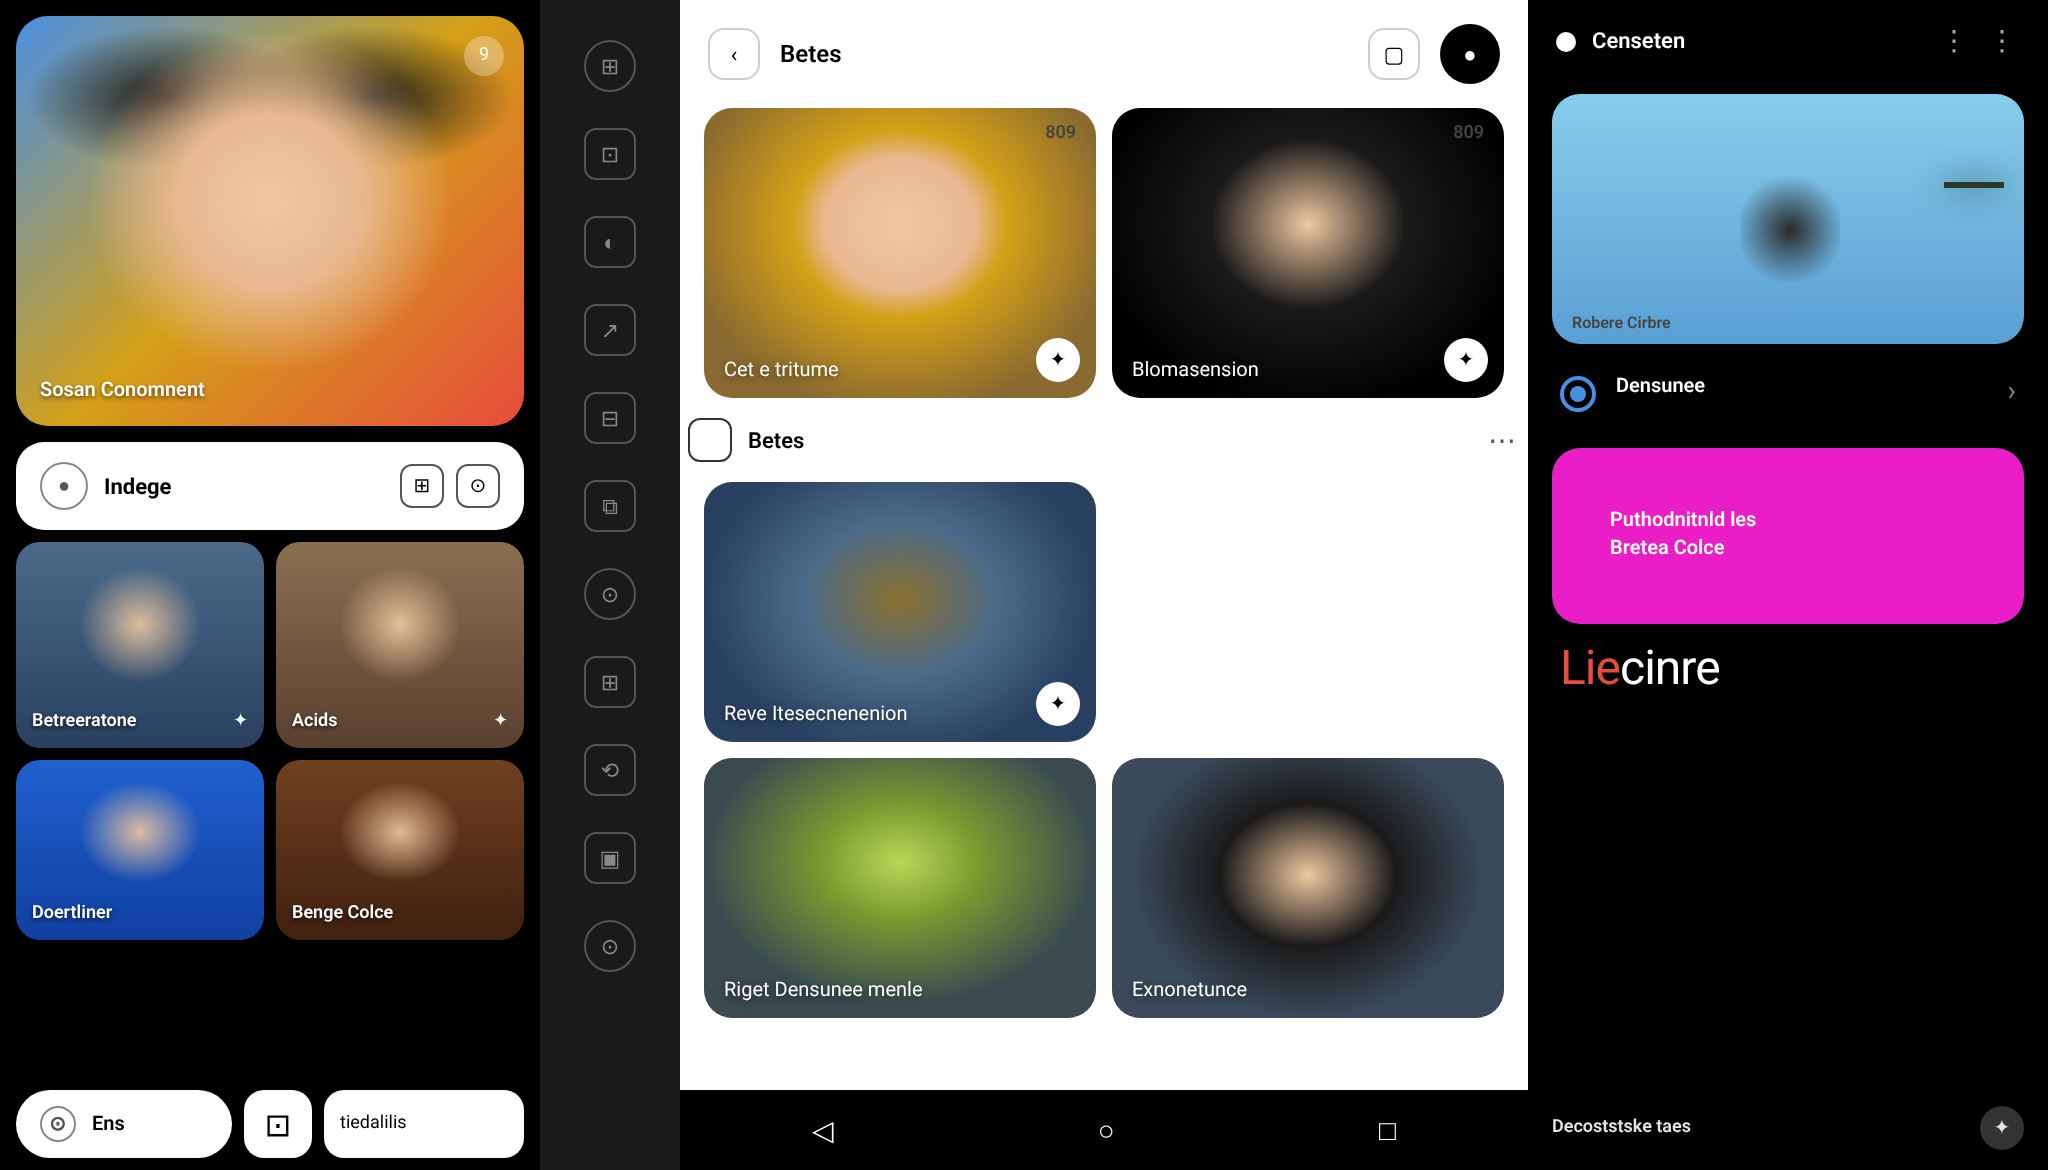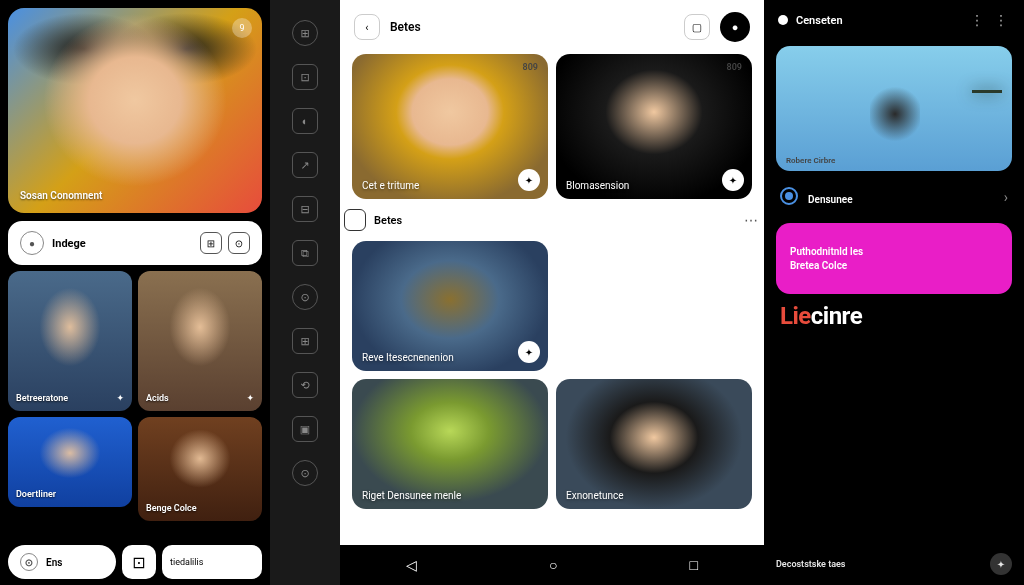--- a/index.html
+++ b/index.html
@@ -13,21 +13,21 @@
 .hero-face{position:absolute;inset:0;background:radial-gradient(ellipse 60% 70% at 50% 45%,#f0c8a0 0%,#e8b890 30%,transparent 60%),radial-gradient(ellipse 40% 25% at 30% 20%,#1a1a1a 0%,transparent 70%),radial-gradient(ellipse 40% 25% at 70% 20%,#1a1a1a 0%,transparent 70%)}
 .hero-label{position:absolute;bottom:12px;left:12px;color:#fff;font-size:10px;font-weight:600;text-shadow:0 1px 2px rgba(0,0,0,0.6)}
 .hero-badge{position:absolute;top:10px;right:10px;width:20px;height:20px;border-radius:50%;background:rgba(255,255,255,0.3);display:flex;align-items:center;justify-content:center;color:#fff;font-size:9px}
 .section-bar{background:#fff;border-radius:14px;margin:6px 8px;padding:10px 12px;display:flex;align-items:center;gap:8px}
 .section-icon{width:24px;height:24px;border:1.5px solid #888;border-radius:50%;display:flex;align-items:center;justify-content:center;font-size:10px;color:#555}
 .section-label{font-size:11px;font-weight:700;flex:1}
 .section-actions{display:flex;gap:6px}
 .sq-icon{width:22px;height:22px;border:1.5px solid #555;border-radius:6px;display:flex;align-items:center;justify-content:center;font-size:10px}
 .grid-2{display:grid;grid-template-columns:1fr 1fr;gap:6px;padding:0 8px}
 .thumb{position:relative;border-radius:12px;overflow:hidden;height:140px}
-.thumb-tall{height:140px}
+.thumb-tall{height:103px}
 .thumb-label{position:absolute;bottom:8px;left:8px;color:#fff;font-size:9px;font-weight:600;text-shadow:0 1px 2px rgba(0,0,0,0.7)}
 .thumb-tag{position:absolute;bottom:8px;right:8px;color:#fff;font-size:9px}
 .bg-a{background:linear-gradient(180deg,#4a6a8a 0%,#2a4060 100%)}
 .bg-b{background:linear-gradient(180deg,#8a7050 0%,#5a4030 100%)}
 .bg-c{background:linear-gradient(180deg,#2060d0 0%,#1040a0 100%)}
 .bg-d{background:linear-gradient(180deg,#704020 0%,#402010 100%)}
 .person{position:absolute;inset:0;background:radial-gradient(ellipse 35% 40% at 50% 40%,rgba(240,200,160,0.9) 0%,transparent 70%)}
 .rail-icon{width:26px;height:26px;border:1.5px solid #555;border-radius:6px;display:flex;align-items:center;justify-content:center;color:#888;font-size:11px;cursor:pointer}
 .rail-icon.circ{border-radius:50%}
 .c3-head{display:flex;align-items:center;padding:12px 14px;gap:10px}
@@ -46,29 +46,29 @@
 .dots{font-size:14px;letter-spacing:2px;color:#555}
 .bottom-nav{position:absolute;bottom:6px;left:8px;right:8px;display:flex;gap:6px}
 .nav-pill{flex:1;height:34px;background:#fff;border-radius:18px;display:flex;align-items:center;padding:0 12px;gap:8px;font-size:10px;font-weight:600}
 .nav-sq{width:34px;height:34px;background:#fff;border-radius:10px;display:flex;align-items:center;justify-content:center}
 .nav-bar-center{position:absolute;bottom:0;left:0;right:0;height:40px;background:#000;display:flex;align-items:center;justify-content:space-around;color:#fff}
 .nav-ic{font-size:14px;cursor:pointer}
 .c4-head{display:flex;align-items:center;padding:12px 14px;gap:8px;color:#fff}
 .c4-title{font-size:11px;font-weight:600;flex:1}
 .tall-card{margin:6px 12px;border-radius:14px;height:125px;background:linear-gradient(180deg,#87ceeb 0%,#5a9fd4 100%);position:relative;overflow:hidden}
 .palm{position:absolute;right:10px;top:20px;width:30px;height:60px;background:linear-gradient(180deg,transparent 40%,#2a3a2a 40%,#2a3a2a 45%,transparent 45%);filter:drop-shadow(0 0 8px #1a2a1a)}
-.list-row{display:flex;align-items:flex-end;padding:10px 16px;gap:10px;color:#fff}
+.list-row{display:flex;align-items:flex-start;padding:10px 16px;gap:10px;color:#fff}
 .list-bullet{width:18px;height:18px;border-radius:50%;border:2px solid #666;display:flex;align-items:center;justify-content:center}
 .list-bullet.active{border-color:#4a90e2}
 .list-bullet.active::after{content:'';width:8px;height:8px;border-radius:50%;background:#4a90e2}
 .list-text{font-size:10px;font-weight:600;flex:1}
 .chev{font-size:14px;color:#888}
-.pink-card{margin:8px 12px;border-radius:14px;height:71px;background:#e91ec7;padding:14px;display:flex;flex-direction:column;justify-content:center}
+.pink-card{margin:8px 12px;border-radius:14px;height:88px;background:#e91ec7;padding:29px;display:flex;flex-direction:column;justify-content:center}
 .pink-text{color:#fff;font-size:10px;font-weight:600;line-height:1.4}
-.brand{margin:4px 16px;font-size:24px;font-weight:700;color:#fff;letter-spacing:-0.5px}
+.brand{margin:4px 16px;font-size:24px;font-weight:400;color:#fff;letter-spacing:-0.5px}
 .brand span{color:#e74c3c}
 .c4-foot{position:absolute;bottom:10px;left:12px;right:12px;display:flex;align-items:center;gap:8px;color:#e5e5e5}
 .foot-text{font-size:9px;font-weight:600;flex:1}
 .bg-port1{background:radial-gradient(ellipse 55% 65% at 50% 40%,#f0c8a0 0%,#e8b890 35%,#d4a017 50%,#8a6a30 100%)}
 .bg-port2{background:radial-gradient(ellipse 55% 65% at 50% 40%,#f0c8a0 0%,#1a1a1a 45%,#000 100%)}
 .bg-port3{background:linear-gradient(180deg,#87ceeb 0%,#5a9fd4 60%,#2a5080 100%)}
 .bg-port4{background:radial-gradient(ellipse 50% 60% at 50% 45%,#8a7030 0%,#4a6a8a 50%,#2a4060 100%)}
 .bg-port5{background:radial-gradient(ellipse 50% 55% at 50% 40%,#b8d858 0%,#7a9a30 40%,#3a4a50 100%)}
 .bg-port6{background:radial-gradient(ellipse 45% 55% at 50% 45%,#f0c8a0 0%,#1a1a1a 50%,#3a4a5a 100%)}
 </style>
@@ -97,21 +97,21 @@
       </div>
     <div class="thumb thumb-tall bg-b">
         <div class="person"></div>
         <div class="thumb-label">Acids</div>
         <div class="thumb-tag">✦</div>
       </div>
     <div class="thumb bg-c" style="height:90px">
         <div class="person"></div>
         <div class="thumb-label">Doertliner</div>
       </div>
-    <div class="thumb bg-d" style="height:104px">
+    <div class="thumb bg-d" style="height:90px">
         <div class="person"></div>
         <div class="thumb-label">Benge Colce</div>
       </div>
   </div>
   <div class="bottom-nav">
     <div class="nav-pill">
         <span class="section-icon" style="width:18px;height:18px">⊙</span>
         <span>Ens</span>
       </div>
     <div class="nav-sq">⊡</div>

